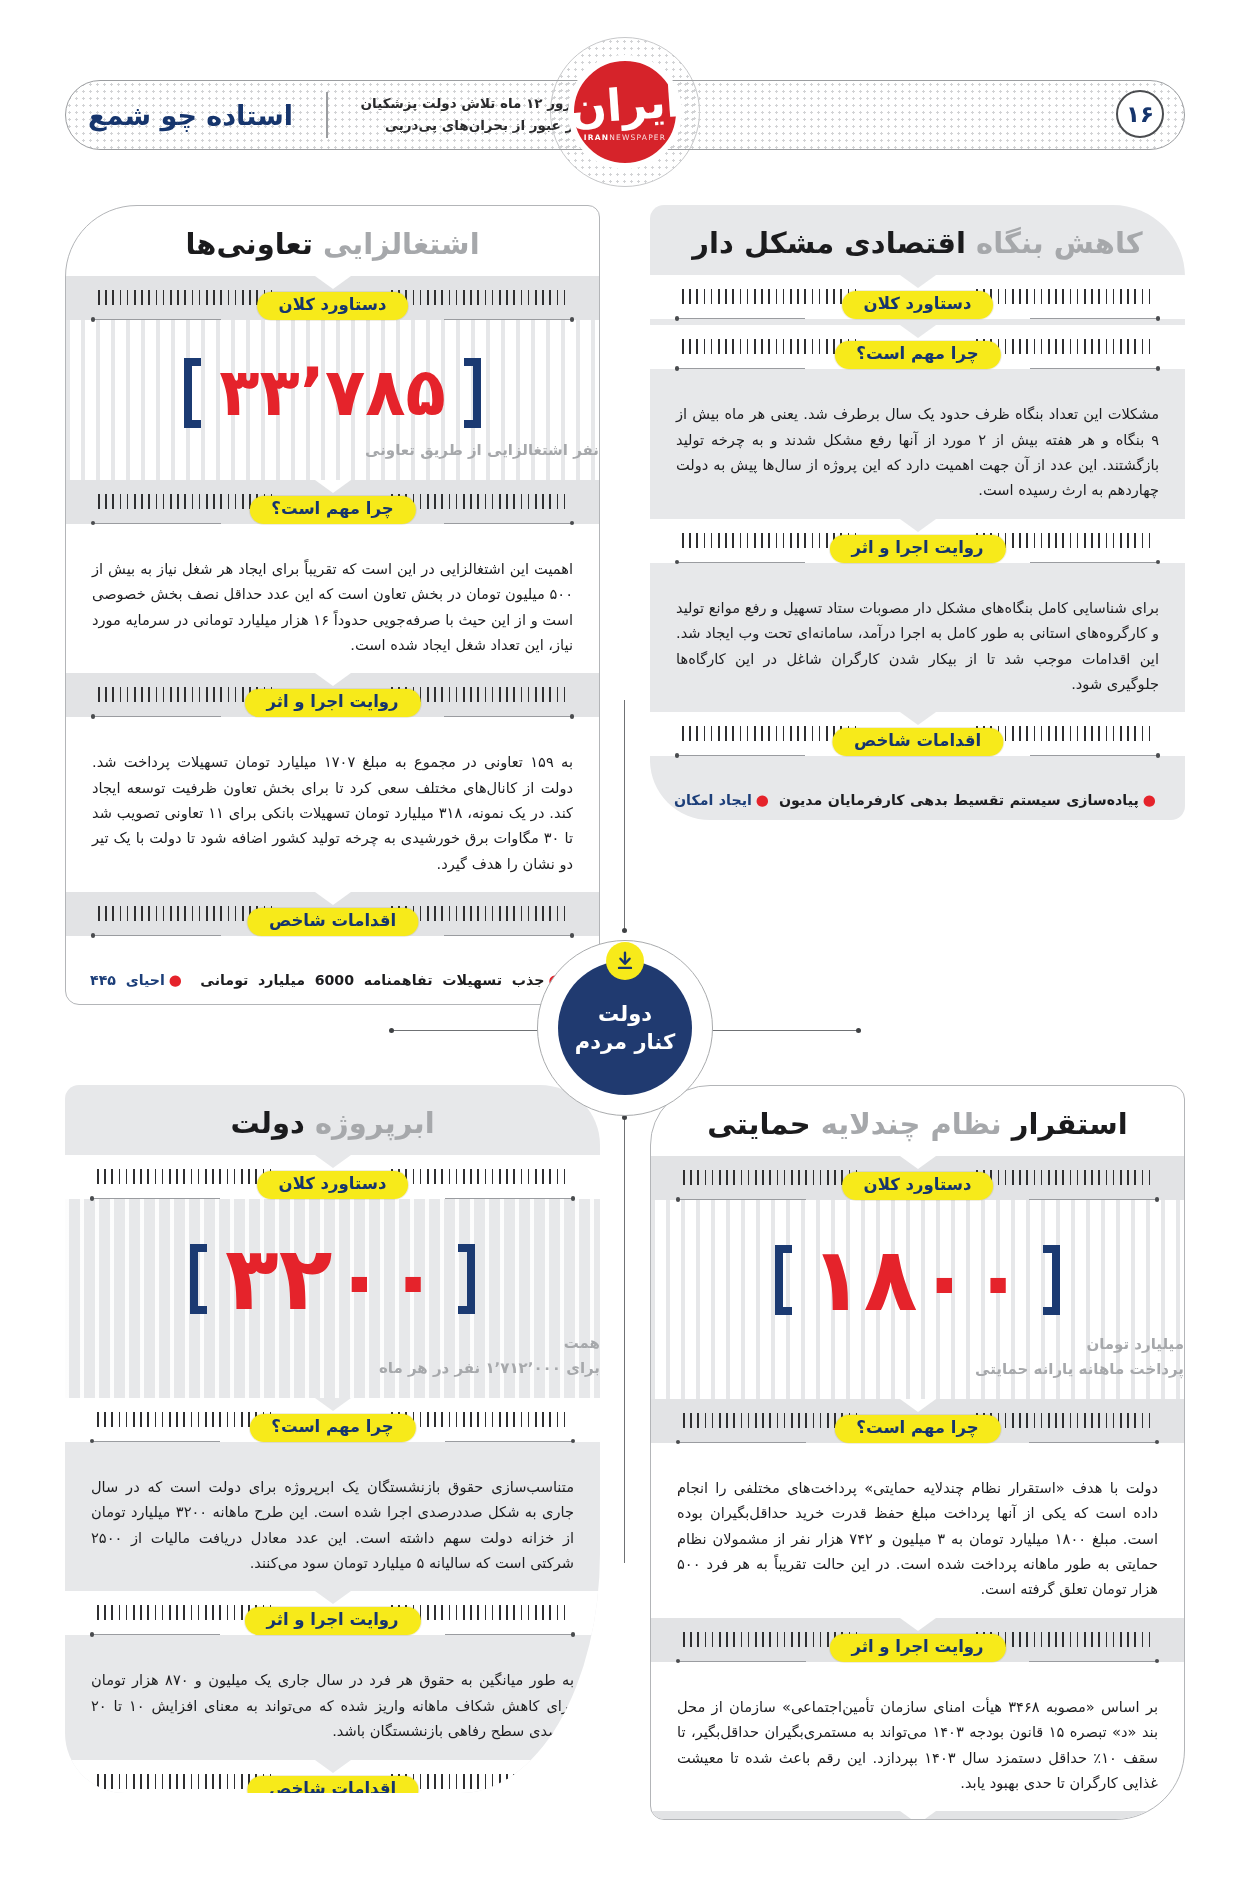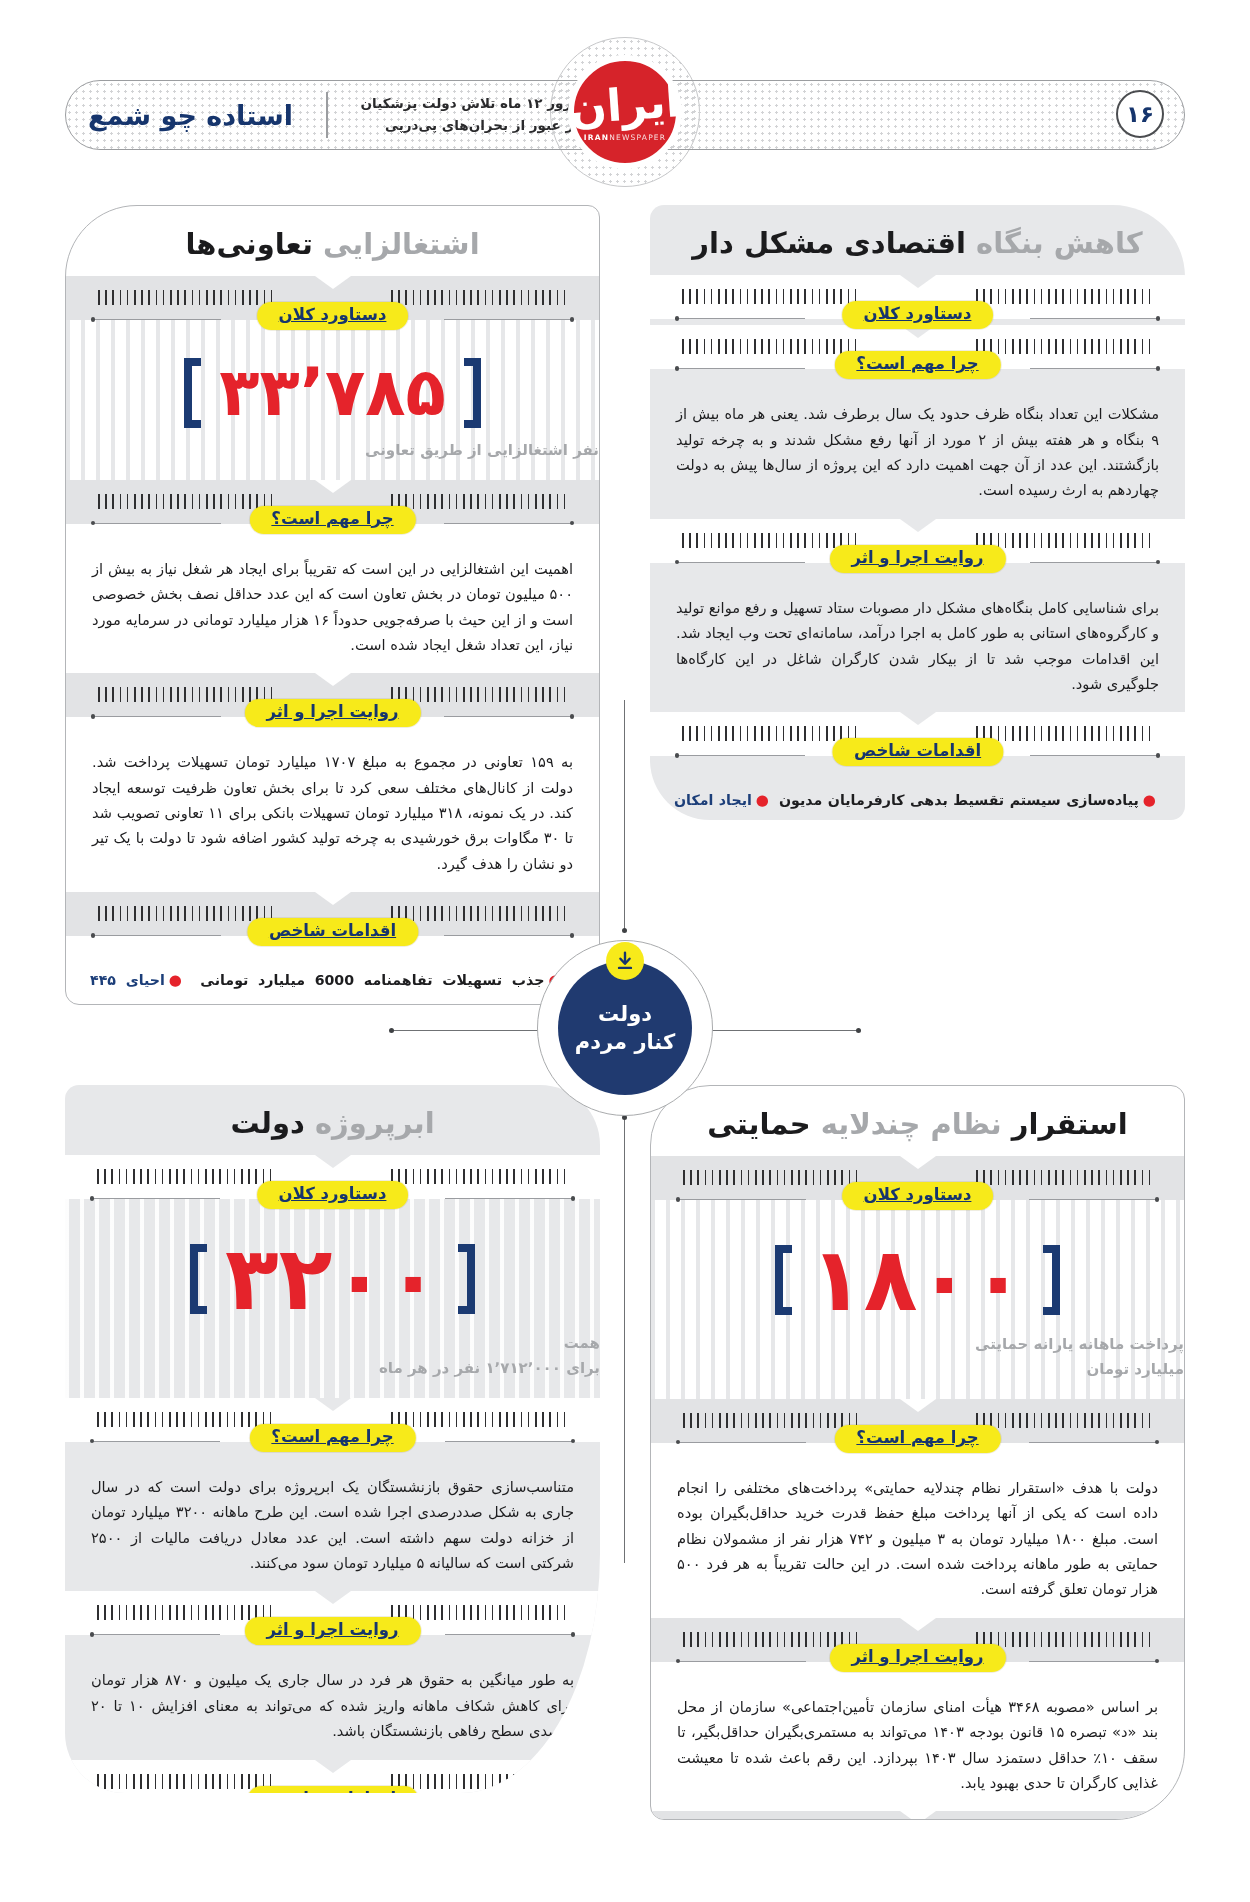--- a/index.html
+++ b/index.html
@@ -72,25 +72,24 @@
   .ticks{
     position:absolute; top:14px; height:15px; width:33%;
     background-image:repeating-linear-gradient(90deg,#2f2f31 0 1.6px, transparent 1.6px 7.2px);
   }
   .ticks.l{ left:6%; } .ticks.r{ right:6%; }
   .tail{ position:absolute; top:43px; width:24%; border-top:1.2px solid var(--line); }
   .tail.l{ left:5%; } .tail.r{ right:5%; }
   .tail::after{ content:''; position:absolute; top:-3px; width:4.5px; height:4.5px; border-radius:50%; background:#4a4c4f; }
   .tail.l::after{ left:-2px; } .tail.r::after{ right:-2px; }
   .pill{
-    position:absolute; top:26px; left:50%; transform:translateX(-50%); z-index:2;
+    position:absolute; top:16px; left:50%; transform:translateX(-50%); z-index:2;
     background:var(--yellow); color:var(--navy); font-weight:bold; font-size:16.5px;
     padding:3px 22px 6px; border-radius:18px; white-space:nowrap;
     box-shadow:0 0 0 1px rgba(120,110,0,.12);
-    text-decoration:underline;
   }
 
   .numzone{
     padding:38px 0 16px; text-align:right;
     background-image:repeating-linear-gradient(90deg, var(--stripe) 0 4px, transparent 4px 15px);
   }
   .big-num{ display:flex; direction:ltr; justify-content:center; align-items:center; gap:18px; }
   .bracket{ width:17px; height:70px; border:8px solid #1b3a72; }
   .bracket.open{ border-right:none; } .bracket.close{ border-left:none; }
   .num-text{ font-weight:bold; color:var(--red); line-height:.95; letter-spacing:3px; }
@@ -311,22 +310,22 @@
       <div class="tail r"></div>
     <div class="pill">دستاورد کلان</div>
   </div>
   <div class="numzone">
     <div class="big-num">
       <span class="bracket open"></span>
       <span class="num-text">۱۸۰۰</span>
       <span class="bracket close"></span>
     </div>
     <div class="num-cap">
+      <div>میلیارد تومان</div>
       <div>پرداخت ماهانه یارانه حمایتی</div>
-      <div>میلیارد تومان</div>
     </div>
   </div>
   <div class="band">
     <div class="notch"></div>
     <div class="ticks l"></div>
       <div class="ticks r"></div>
     <div class="tail l"></div>
       <div class="tail r"></div>
     <div class="pill">چرا مهم است؟</div>
   </div>

